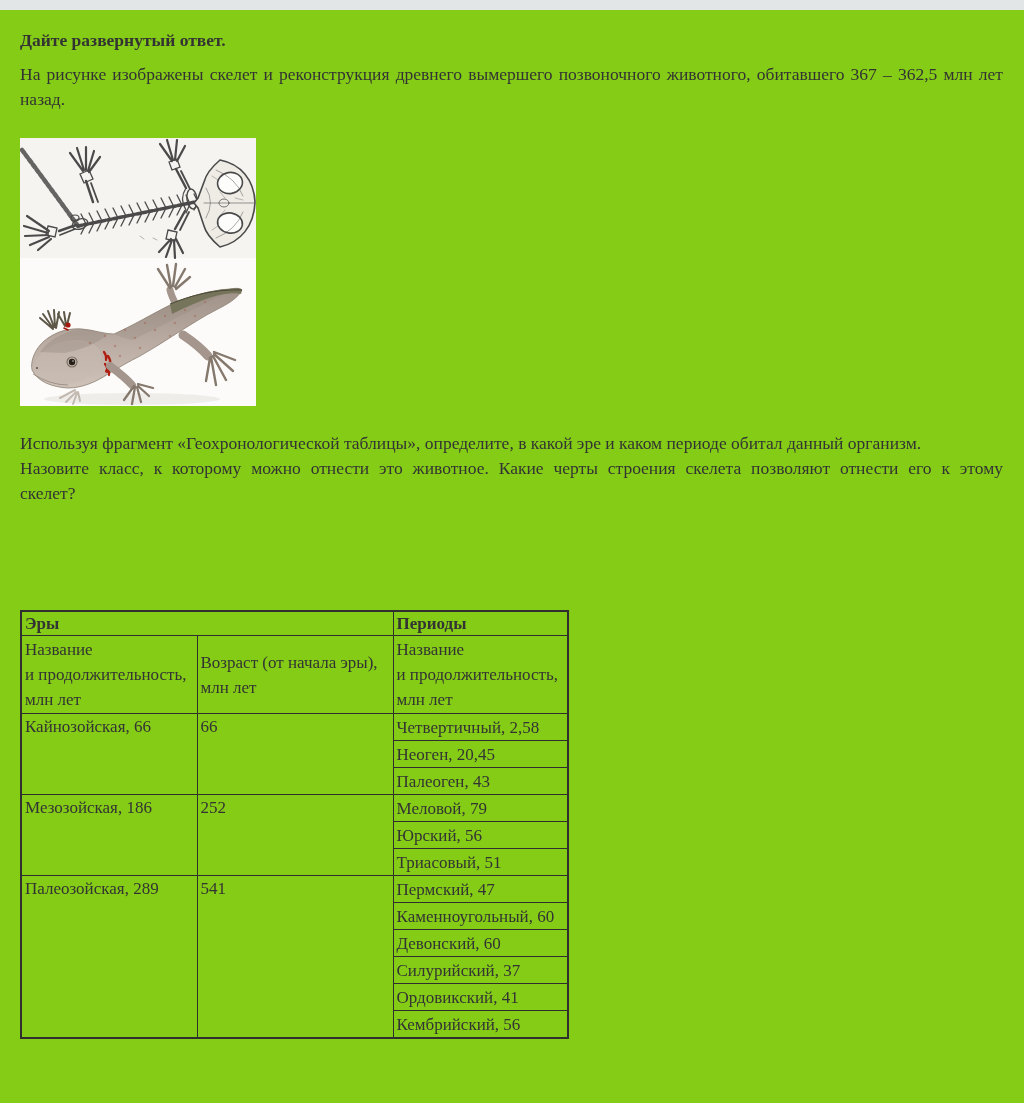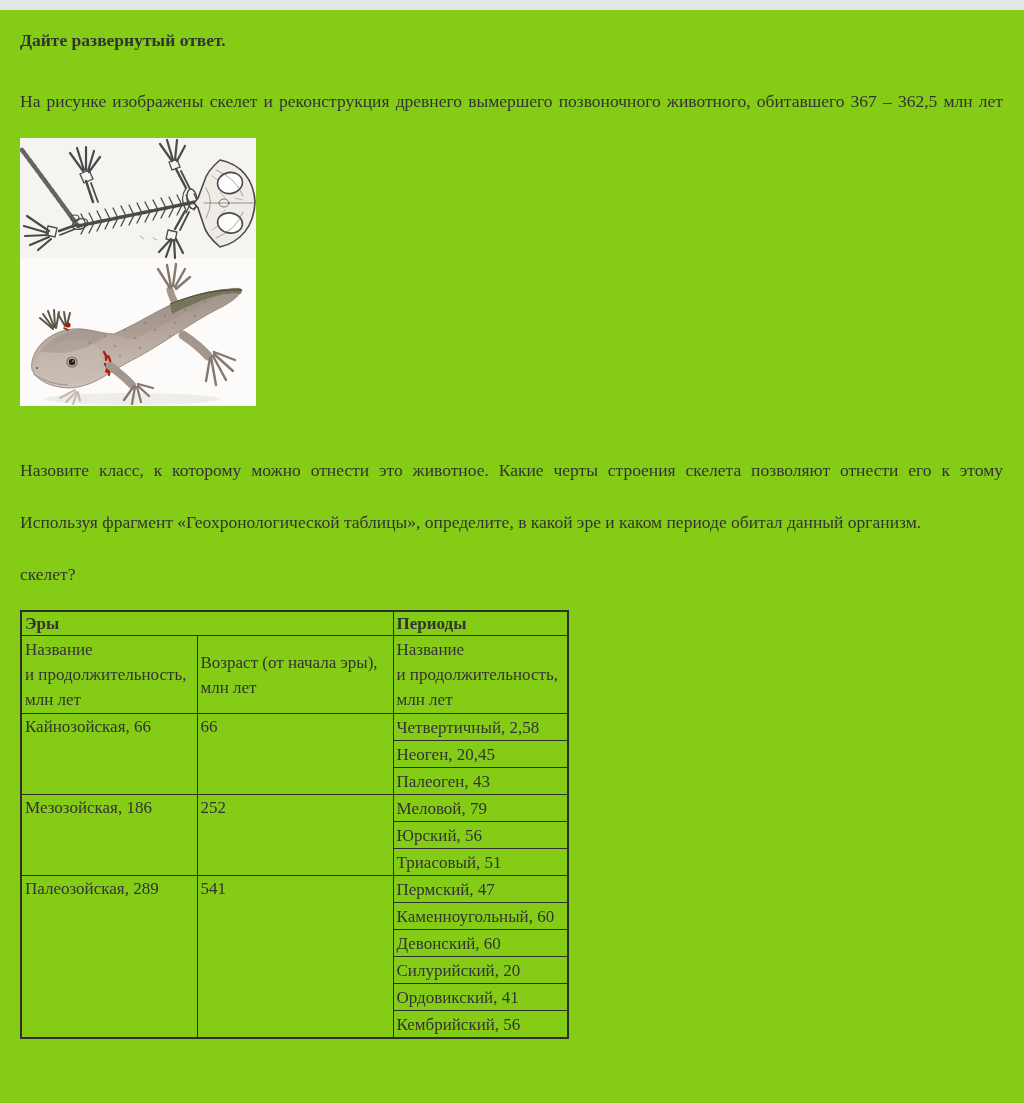--- a/index.html
+++ b/index.html
@@ -20,21 +20,21 @@
     font-size:17.5px;font-weight:bold;line-height:25px;color:#333;
   }
   .heading-1{top:28px;}
   .heading-2{top:556px;}
   .para{
     position:absolute;left:20px;width:983px;
     font-size:17.5px;line-height:25px;color:#333;
   }
   .para-1{top:62px;}
   .para-2{top:431px;}
-  .line{display:block;margin-top:27px;}
+  .line{display:block;}
   .line-j{text-align:justify;text-align-last:justify;}
   .figure-wrap{
     position:absolute;left:20px;top:138px;width:236px;height:268px;
   }
   .tbl-wrap{position:absolute;left:20px;top:610px;}
   table.geo{
     border-collapse:collapse;table-layout:fixed;width:547px;
     border:2px solid #2f2f2f;
     font-size:17px;color:#333;
   }
@@ -192,22 +192,22 @@
 
         <path d="M90,228 C98,234 106,240 112,247" stroke="#a4968c" stroke-width="8" fill="none" stroke-linecap="round"></path>
         <g stroke="#85786d" stroke-width="2.3" stroke-linecap="round" fill="none">
           <path d="M114,248 L104,262 M115,249 L112,266 M117,249 L121,264 M118,248 L129,258 M118,246 L133,250"></path>
         </g>
       </g>
     </svg>
   </div>
 
   <div class="para para-2">
+    <span class="line">Используя фрагмент «Геохронологической таблицы», определите, в какой эре и каком периоде обитал данный организм.</span>
     <span class="line line-j">Назовите класс, к которому можно отнести это животное. Какие черты строения скелета позволяют отнести его к этому</span>
-    <span class="line">Используя фрагмент «Геохронологической таблицы», определите, в какой эре и каком периоде обитал данный организм.</span>
     <span class="line">скелет?</span>
   </div>
 
 
   <div class="tbl-wrap">
     <table class="geo">
       <colgroup>
         <col style="width:176px">
           <col style="width:196px">
           <col style="width:175px">
@@ -263,21 +263,21 @@
         <td class="age-cell" rowspan="6">541</td>
         <td class="p-cell">Пермский, 47</td>
       </tr>
       <tr>
             <td class="p-cell">Каменноугольный, 60</td>
           </tr>
       <tr>
             <td class="p-cell">Девонский, 60</td>
           </tr>
       <tr>
-            <td class="p-cell">Силурийский, 20</td>
+            <td class="p-cell">Силурийский, 37</td>
           </tr>
       <tr>
             <td class="p-cell">Ордовикский, 41</td>
           </tr>
       <tr>
             <td class="p-cell">Кембрийский, 56</td>
           </tr>
     </tbody>
       </table>
   </div>

